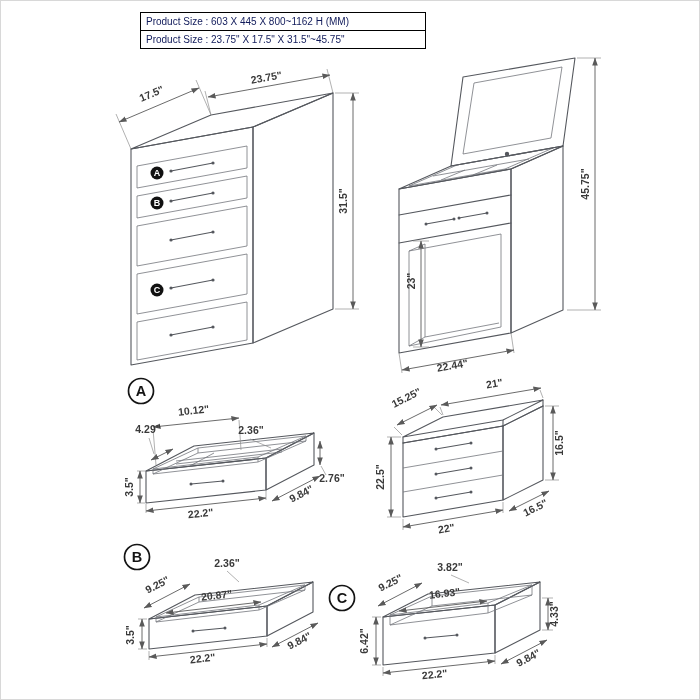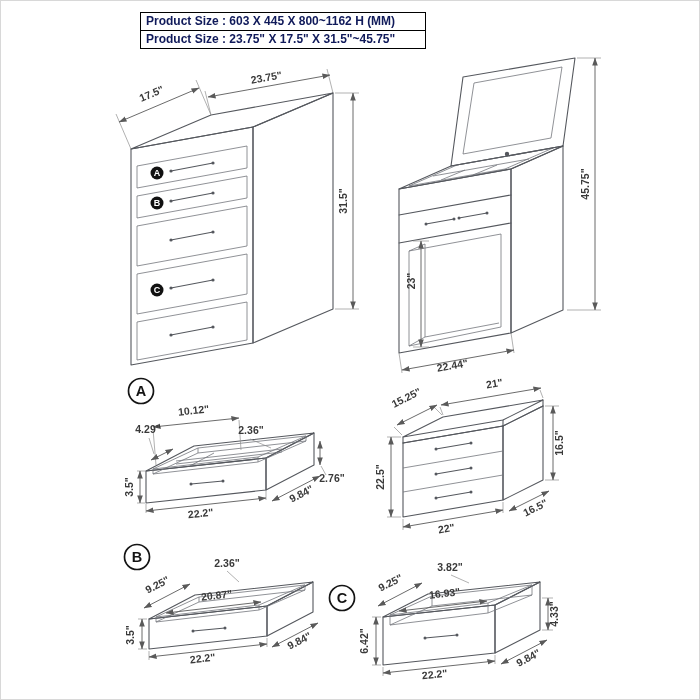--- a/index.html
+++ b/index.html
@@ -1,19 +1,19 @@
 <!DOCTYPE html>
 <html><head>
 <meta charset="utf-8">
 <style>
   html,body{margin:0;padding:0;background:#fff;}
   .sheet{position:relative;width:700px;height:700px;background:#ffffff;border:1px solid #d8d8d8;
          box-sizing:border-box;font-family:"Liberation Sans",sans-serif;overflow:hidden;}
   .size-table{position:absolute;left:139px;top:11px;width:284px;border:1px solid #000;background:#fff;z-index:2;}
-  .size-row{border-bottom:1px solid #000;padding:2px 5px;font-size:12px;font-weight:bold;
+  .size-row{border-bottom:1px solid #000;padding:2px 5px;font-size:10px;font-weight:normal;
             color:#101a5a;line-height:13px;white-space:nowrap;}
   .size-row:last-child{border-bottom:none;}
   svg.draw{position:absolute;left:0;top:0;}
   .ln{fill:none;stroke:#55585e;stroke-width:1.1;stroke-linejoin:round;stroke-linecap:round;}
   .lnt{fill:none;stroke:#73767c;stroke-width:0.8;stroke-linejoin:round;}
   .dim{stroke:#5a5a5a;stroke-width:0.9;fill:none;}
   .ext{stroke:#8f8f8f;stroke-width:0.7;fill:none;}
   .dtxt{font-weight:bold;font-size:10.5px;font-family:"Liberation Sans",sans-serif;fill:#3a3a3a;text-anchor:middle;}
   .hd{fill:#55585e;}
   .mc{fill:#111;}

